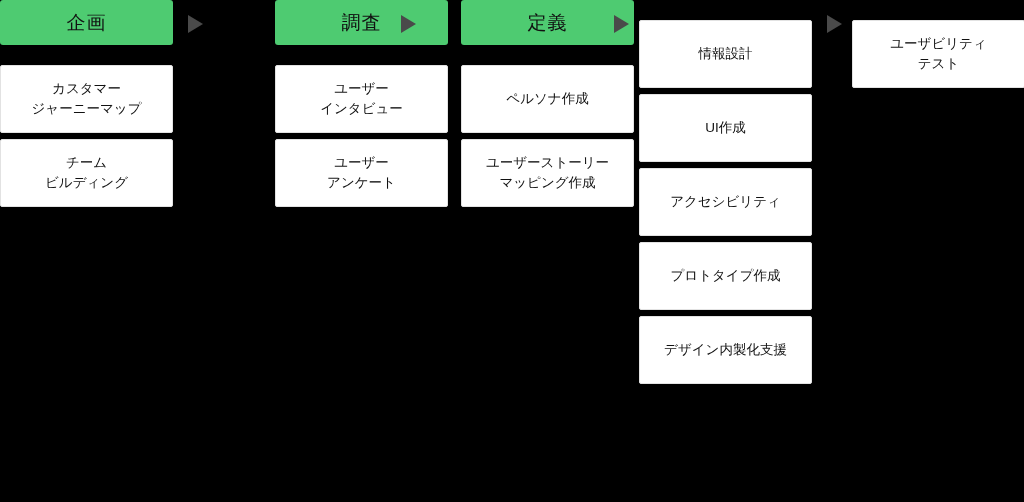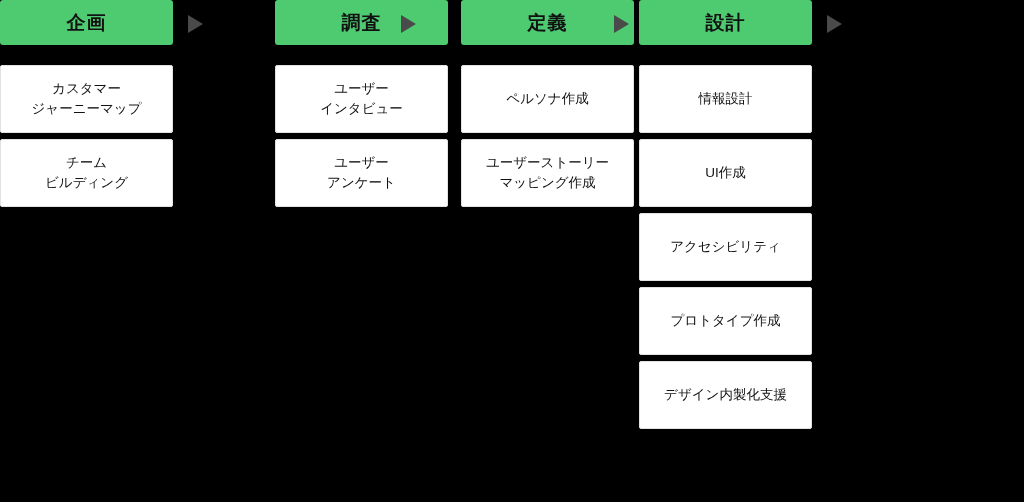--- a/index.html
+++ b/index.html
@@ -33,21 +33,21 @@
     background: #4ECB71;
     border-radius: 3px;
     display: flex;
     align-items: center;
     justify-content: center;
     box-sizing: border-box;
   }
 
   .col-head-label {
     font-size: 19px;
-    font-weight: bold;
+    font-weight: normal;
     color: #111111;
     letter-spacing: 1px;
     line-height: 1;
     text-align: center;
   }
 
   .cards {
     margin-top: 20px;
   }
 
@@ -129,42 +129,45 @@
         <div class="card">
           <div class="card-label">ペルソナ作成</div>
         </div>
         <div class="card">
           <div class="card-label">ユーザーストーリー
 マッピング作成</div>
         </div>
       </div>
     </div>
     <div class="column" style="left: 639px;">
-      <div class="col-head">
-        <div class="col-head-label">設計</div>
-      </div>
       <div class="cards">
         <div class="card">
           <div class="card-label">情報設計</div>
         </div>
         <div class="card">
           <div class="card-label">UI作成</div>
         </div>
         <div class="card">
           <div class="card-label">アクセシビリティ</div>
         </div>
         <div class="card">
           <div class="card-label">プロトタイプ作成</div>
         </div>
         <div class="card">
           <div class="card-label">デザイン内製化支援</div>
         </div>
       </div>
     </div>
     <div class="column" style="left: 852px;">
+      <div class="cards">
+        <div class="card">
+          <div class="card-label">ユーザビリティ
+テスト</div>
+        </div>
+      </div>
     </div>
     <div class="arrow" style="left: 188px;">
       <span class="arrow-glyph"></span>
     </div>
     <div class="arrow" style="left: 401px;">
       <span class="arrow-glyph"></span>
     </div>
     <div class="arrow" style="left: 614px;">
       <span class="arrow-glyph"></span>
     </div>

